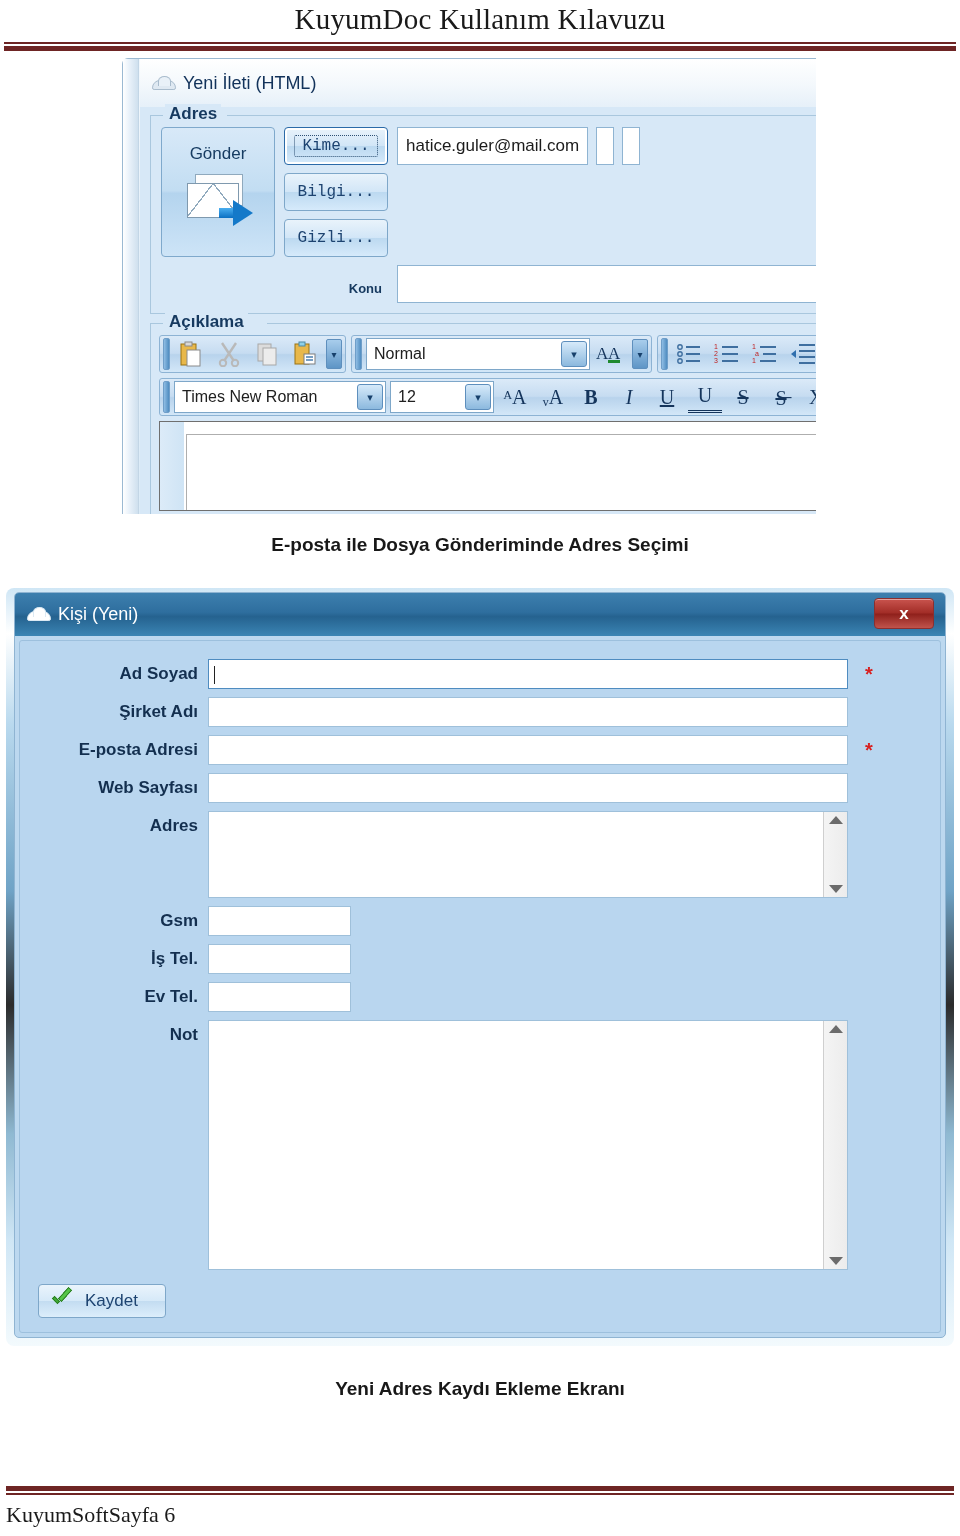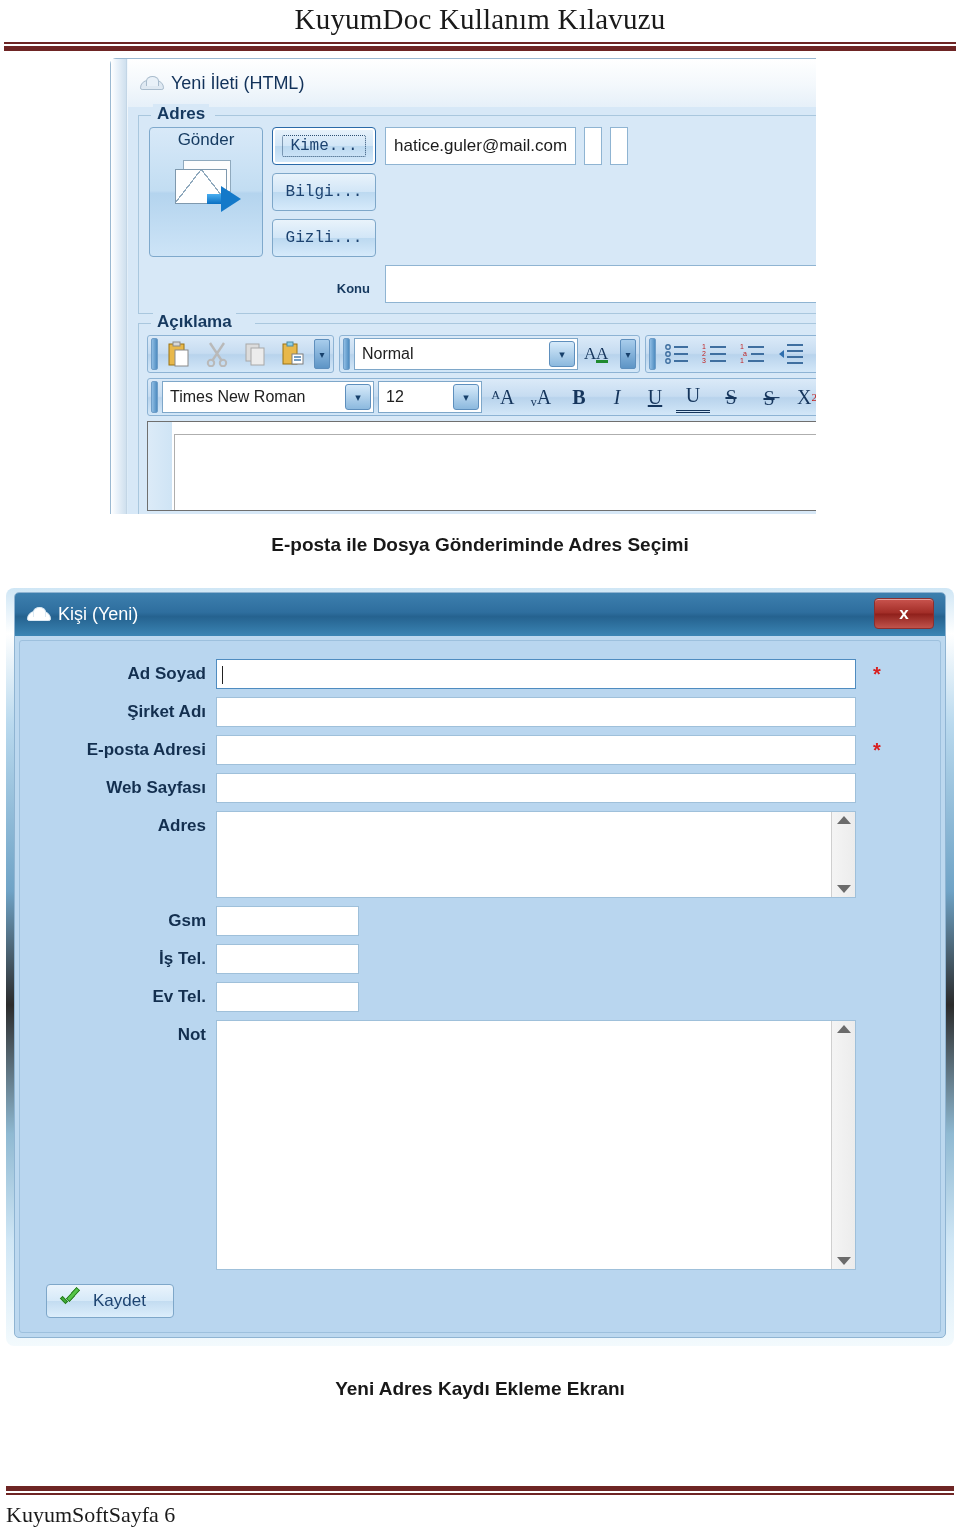--- a/index.html
+++ b/index.html
@@ -19,21 +19,21 @@
   }
   .rule-wrap { margin-top:6px; padding:0 4px; }
   .rule-thick { height:5px; background:#6e2524; }
   .rule-gap   { height:2px; background:#ffffff; }
   .rule-thin  { height:2px; background:#6e2524; }
 
   
   #fig1 { position:absolute; left:110px; top:58px; width:706px; height:456px; overflow:hidden; }
 
   .win1 {
-    position:absolute; left:0; top:0; width:760px; height:520px;
+    position:absolute; left:12px; top:0; width:760px; height:520px;
     background:linear-gradient(to bottom,#f2f8fd 0%, #e3eff9 40%, #d9eaf7 100%);
     border:1px solid #9bb9d2; border-radius:6px;
   }
   .win1-side {
     position:absolute; left:0; top:0; bottom:0; width:16px;
     background:linear-gradient(to right,#ffffff 0%, #eaf2fa 40%, #cfe0ee 100%);
     border-right:1px solid #c3d6e6;
   }
   .win1-titlebar {
     position:absolute; left:17px; top:0; right:0; height:48px;
@@ -77,21 +77,21 @@
     background:#d7e8f7; padding:0 4px;
   }
 
   
   .addr-row { display:flex; gap:9px; }
   .send-btn {
     width:114px; height:130px; border-radius:4px;
     border:1px solid #7fa9cc;
     background:linear-gradient(to bottom,#d8e9f8 0%, #c2ddf2 49%, #b4d4ee 51%, #cde4f7 100%);
     display:flex; flex-direction:column; align-items:center; justify-content:flex-start;
-    padding-top:2px; gap:10px;
+    padding-top:16px; gap:10px;
   }
   .send-btn .lbl { font-size:17px; color:#173c62; }
   .env-ico { position:relative; width:66px; height:50px; }
   .env-back {
     position:absolute; left:10px; top:0; width:48px; height:32px;
     background:#fdfdfd; border:1px solid #8fa9bd;
   }
   .env-front {
     position:absolute; left:2px; top:9px; width:52px; height:35px;
     background:#ffffff; border:1px solid #7f99ae;
@@ -215,21 +215,21 @@
     position:absolute; right:11px; top:5px; width:60px; height:31px;
     border-radius:4px; border:1px solid #8a2f2f;
     background:linear-gradient(to bottom,#c9544e 0%, #a22d27 48%, #8f201b 52%, #c0534c 100%);
     display:flex; align-items:center; justify-content:center;
     color:#ffffff; font-size:17px; font-weight:bold;
     box-shadow:inset 0 1px 0 rgba(255,255,255,.45);
   }
   .f2-body {
     position:absolute; left:4px; top:47px; right:4px; bottom:4px;
     background:#b9d6ef; border:1px solid #9dc0dd; border-radius:3px;
-    padding:18px 0 0 8px;
+    padding:18px 0 0 0;
   }
 
   .frow { display:flex; align-items:flex-start; margin-bottom:8px; }
   .flbl {
     width:188px; text-align:right; padding-right:10px;
     font-size:17px; font-weight:bold; color:#132f4f;
     line-height:30px;
   }
   .finput {
     height:30px; background:#ffffff; border:1px solid #9fc0da;

